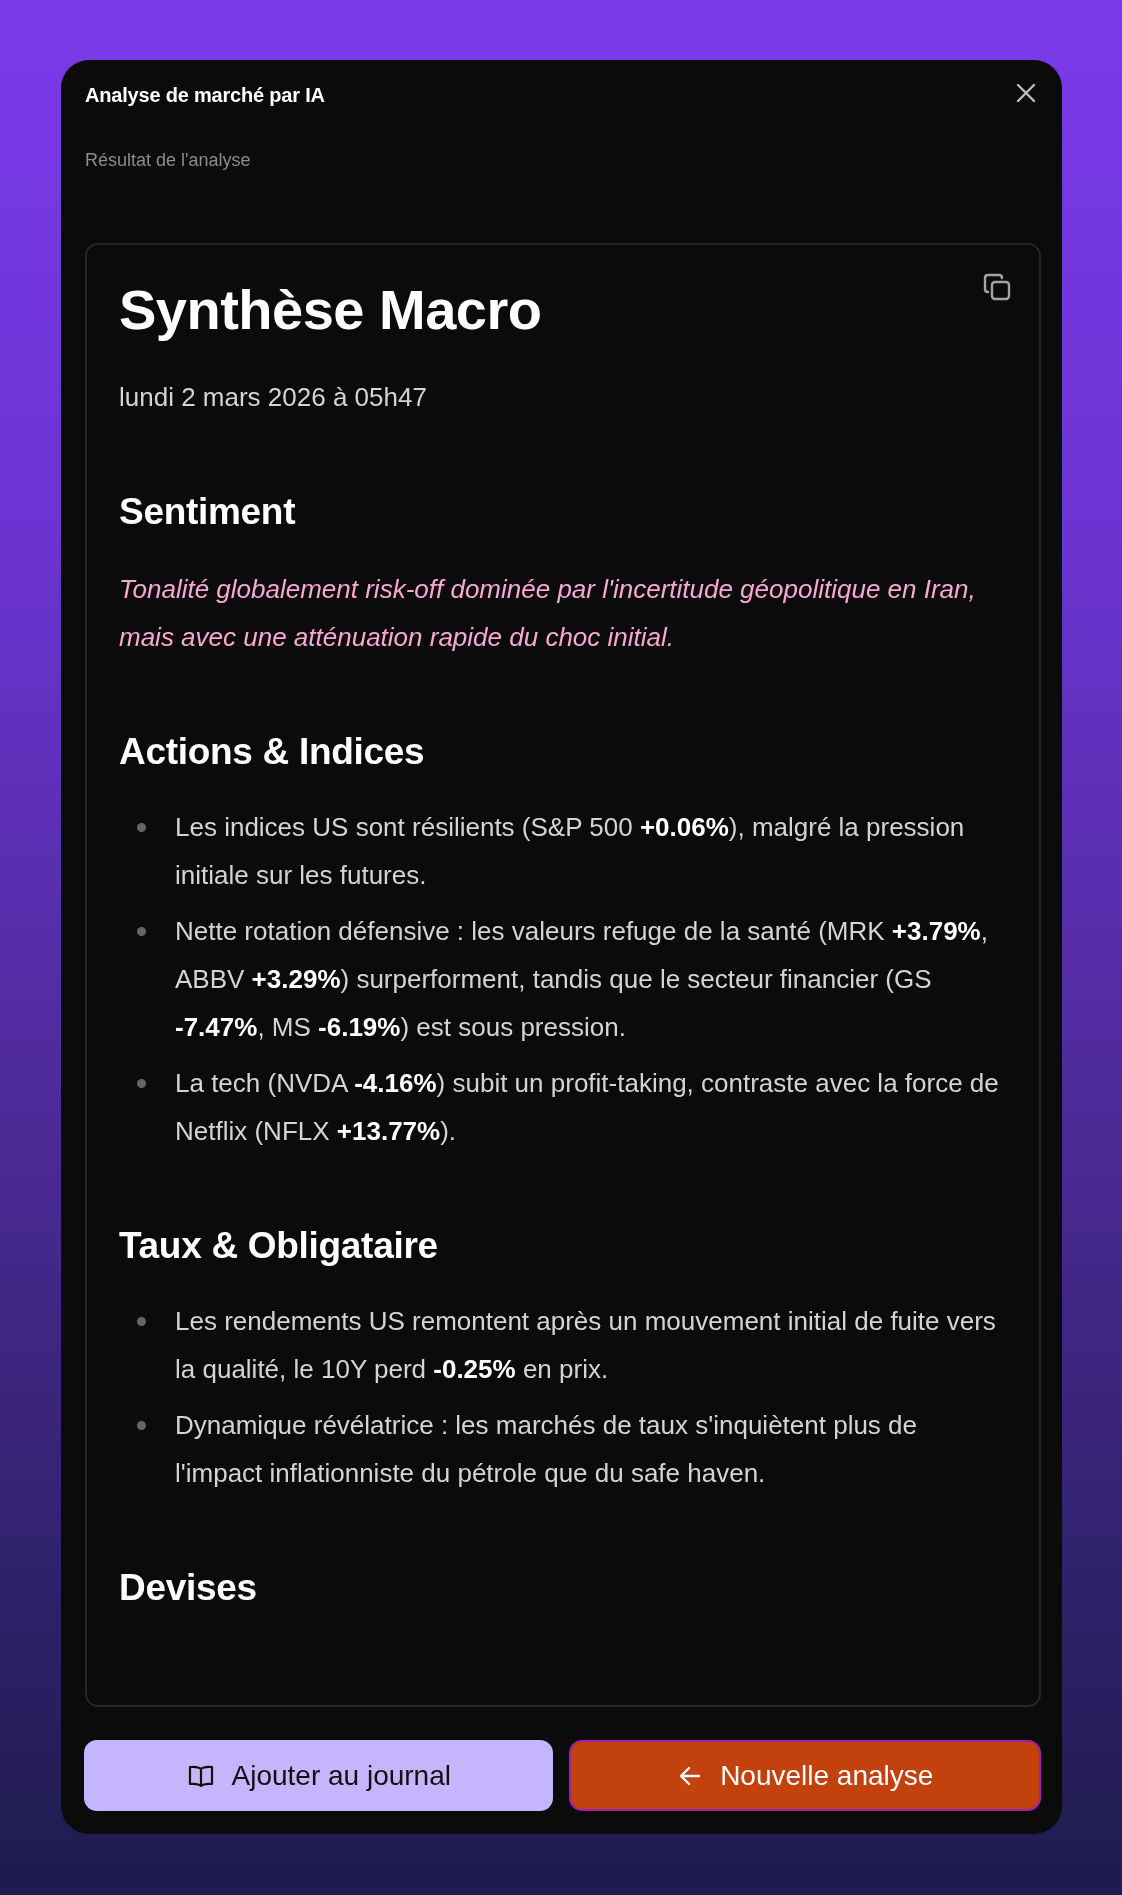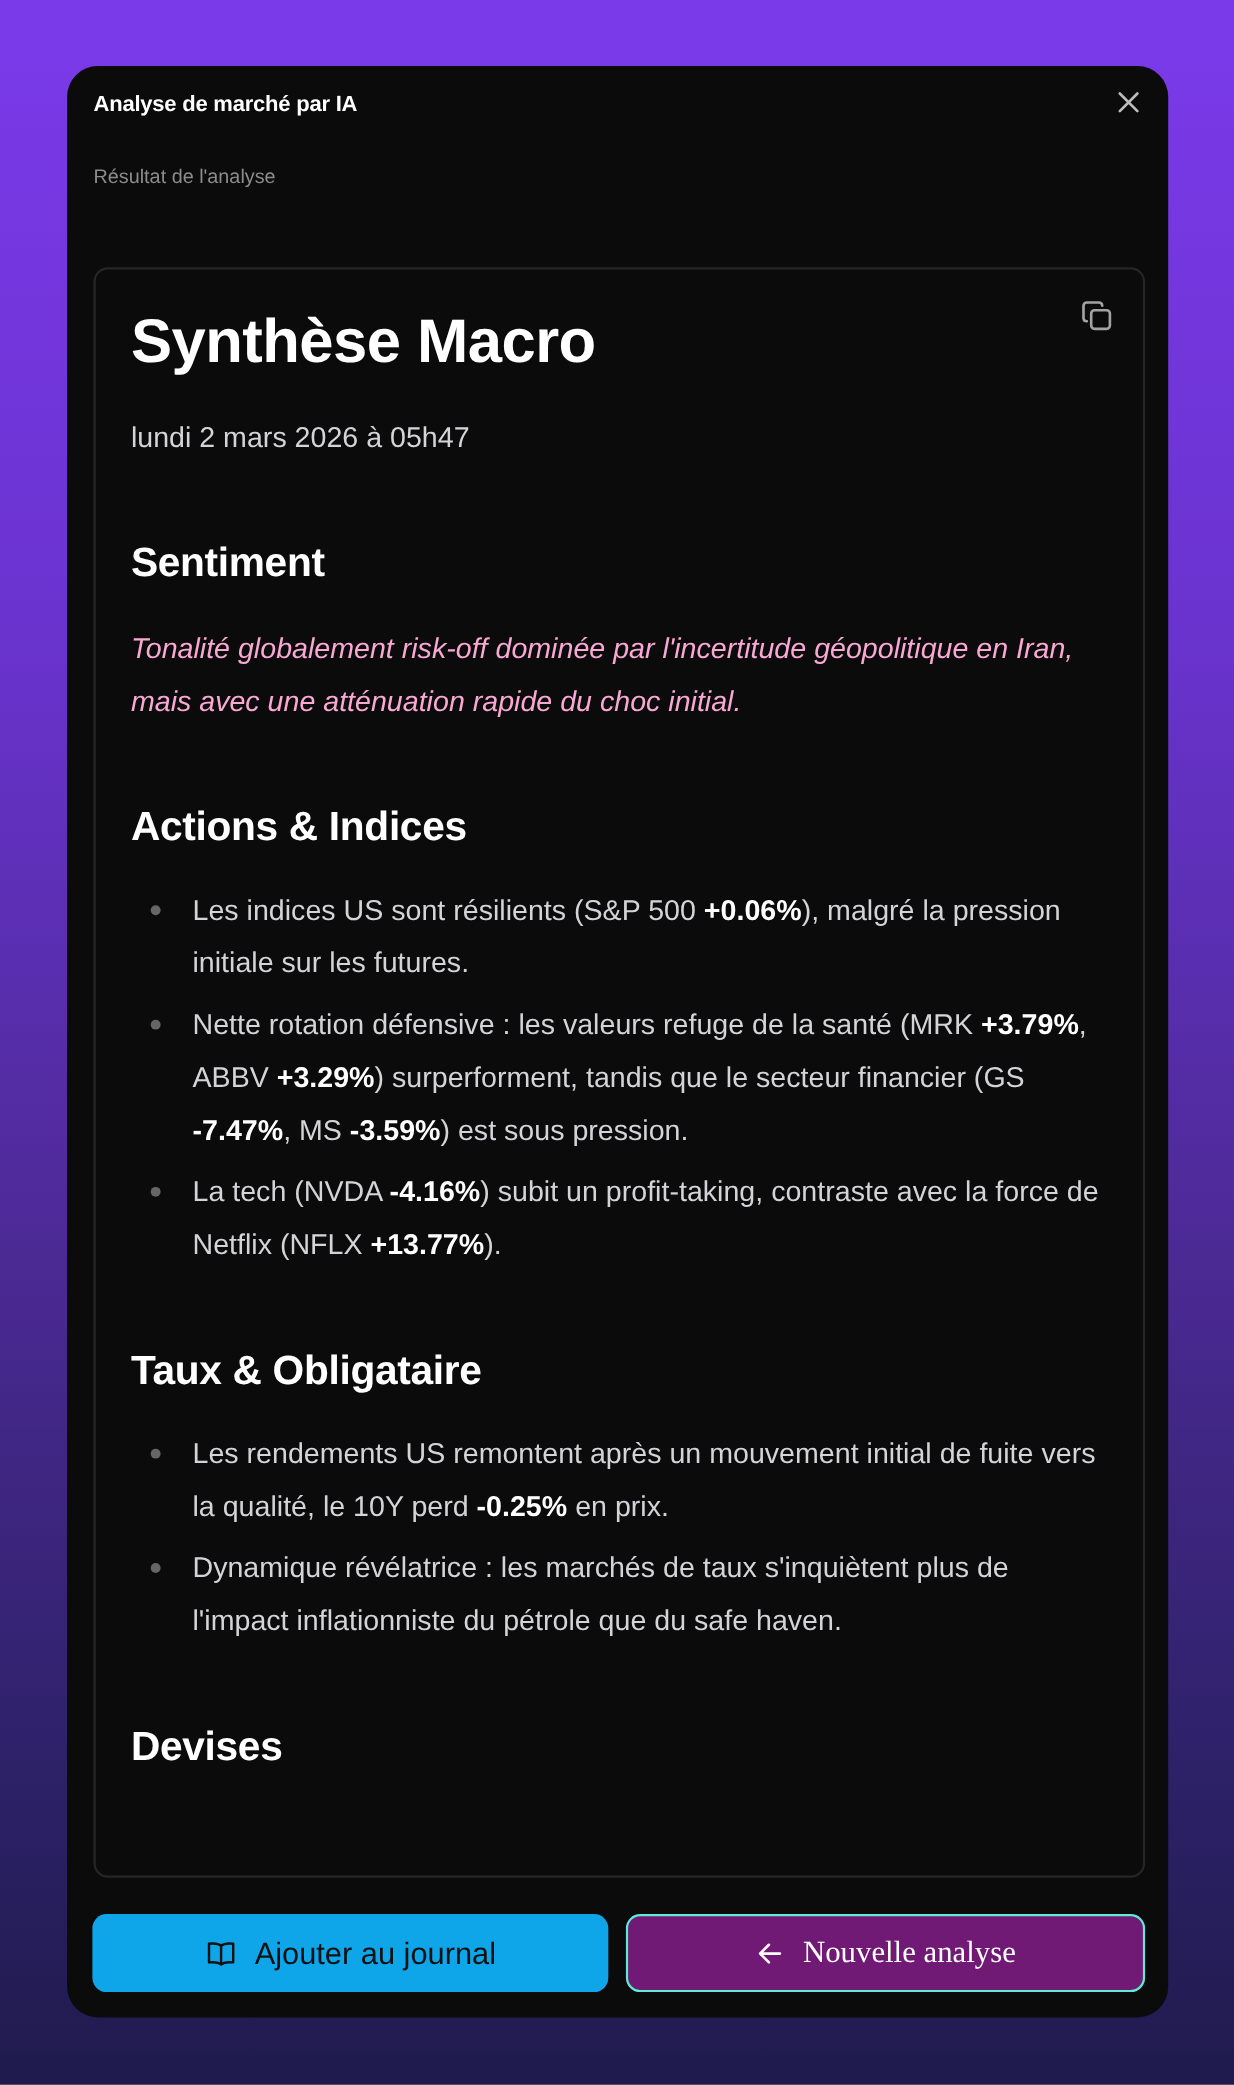--- a/index.html
+++ b/index.html
@@ -115,28 +115,27 @@
   .btn {
     flex: 1;
     height: 71px;
     border-radius: 13px;
     display: flex; align-items: center; justify-content: center;
     gap: 16px;
     font-size: 28px;
     cursor: pointer;
   }
   .btn-primary {
-    background: #0ea5e9;
+    background: #c4b5fd;
     color: #111111;
   }
   .btn-secondary {
-    background: #701a75;
-    border: 2px solid #5eead4;
-    color: #ffffff;
-    font-family: Liberation Serif, serif;
+    background: #c2410c;
+    border: 2px solid #a21caf;
+    color: #ffffff;
   }
   .btn svg { display: block; }
 </style>
 </head>
 <body>
 
 <div class="modal">
   <div class="modal-title">Analyse de marché par IA</div>
   <div class="modal-subtitle">Résultat de l'analyse</div>
   <div class="close-btn">
@@ -159,21 +158,21 @@
 
       <div class="section first">
         <div class="h2">Sentiment</div>
         <div class="para">Tonalité globalement risk-off dominée par l'incertitude géopolitique en Iran, mais avec une atténuation rapide du choc initial.</div>
       </div>
 
       <div class="section">
         <div class="h2">Actions &amp; Indices</div>
         <ul class="bullets">
           <li><span>Les indices US sont résilients (S&amp;P 500 </span><b>+0.06%</b><span>), malgré la pression initiale sur les futures.</span></li>
-          <li><span>Nette rotation défensive : les valeurs refuge de la santé (MRK </span><b>+3.79%</b><span>, ABBV </span><b>+3.29%</b><span>) surperforment, tandis que le secteur financier (GS </span><b>-7.47%</b><span>, MS </span><b>-3.59%</b><span>) est sous pression.</span></li>
+          <li><span>Nette rotation défensive : les valeurs refuge de la santé (MRK </span><b>+3.79%</b><span>, ABBV </span><b>+3.29%</b><span>) surperforment, tandis que le secteur financier (GS </span><b>-7.47%</b><span>, MS </span><b>-6.19%</b><span>) est sous pression.</span></li>
           <li><span>La tech (NVDA </span><b>-4.16%</b><span>) subit un profit-taking, contraste avec la force de Netflix (NFLX </span><b>+13.77%</b><span>).</span></li>
         </ul>
       </div>
 
       <div class="section">
         <div class="h2">Taux &amp; Obligataire</div>
         <ul class="bullets">
           <li><span>Les rendements US remontent après un mouvement initial de fuite vers la qualité, le 10Y perd </span><b>-0.25%</b><span> en prix.</span></li>
           <li><span>Dynamique révélatrice : les marchés de taux s'inquiètent plus de l'impact inflationniste du pétrole que du safe haven.</span></li>
         </ul>

